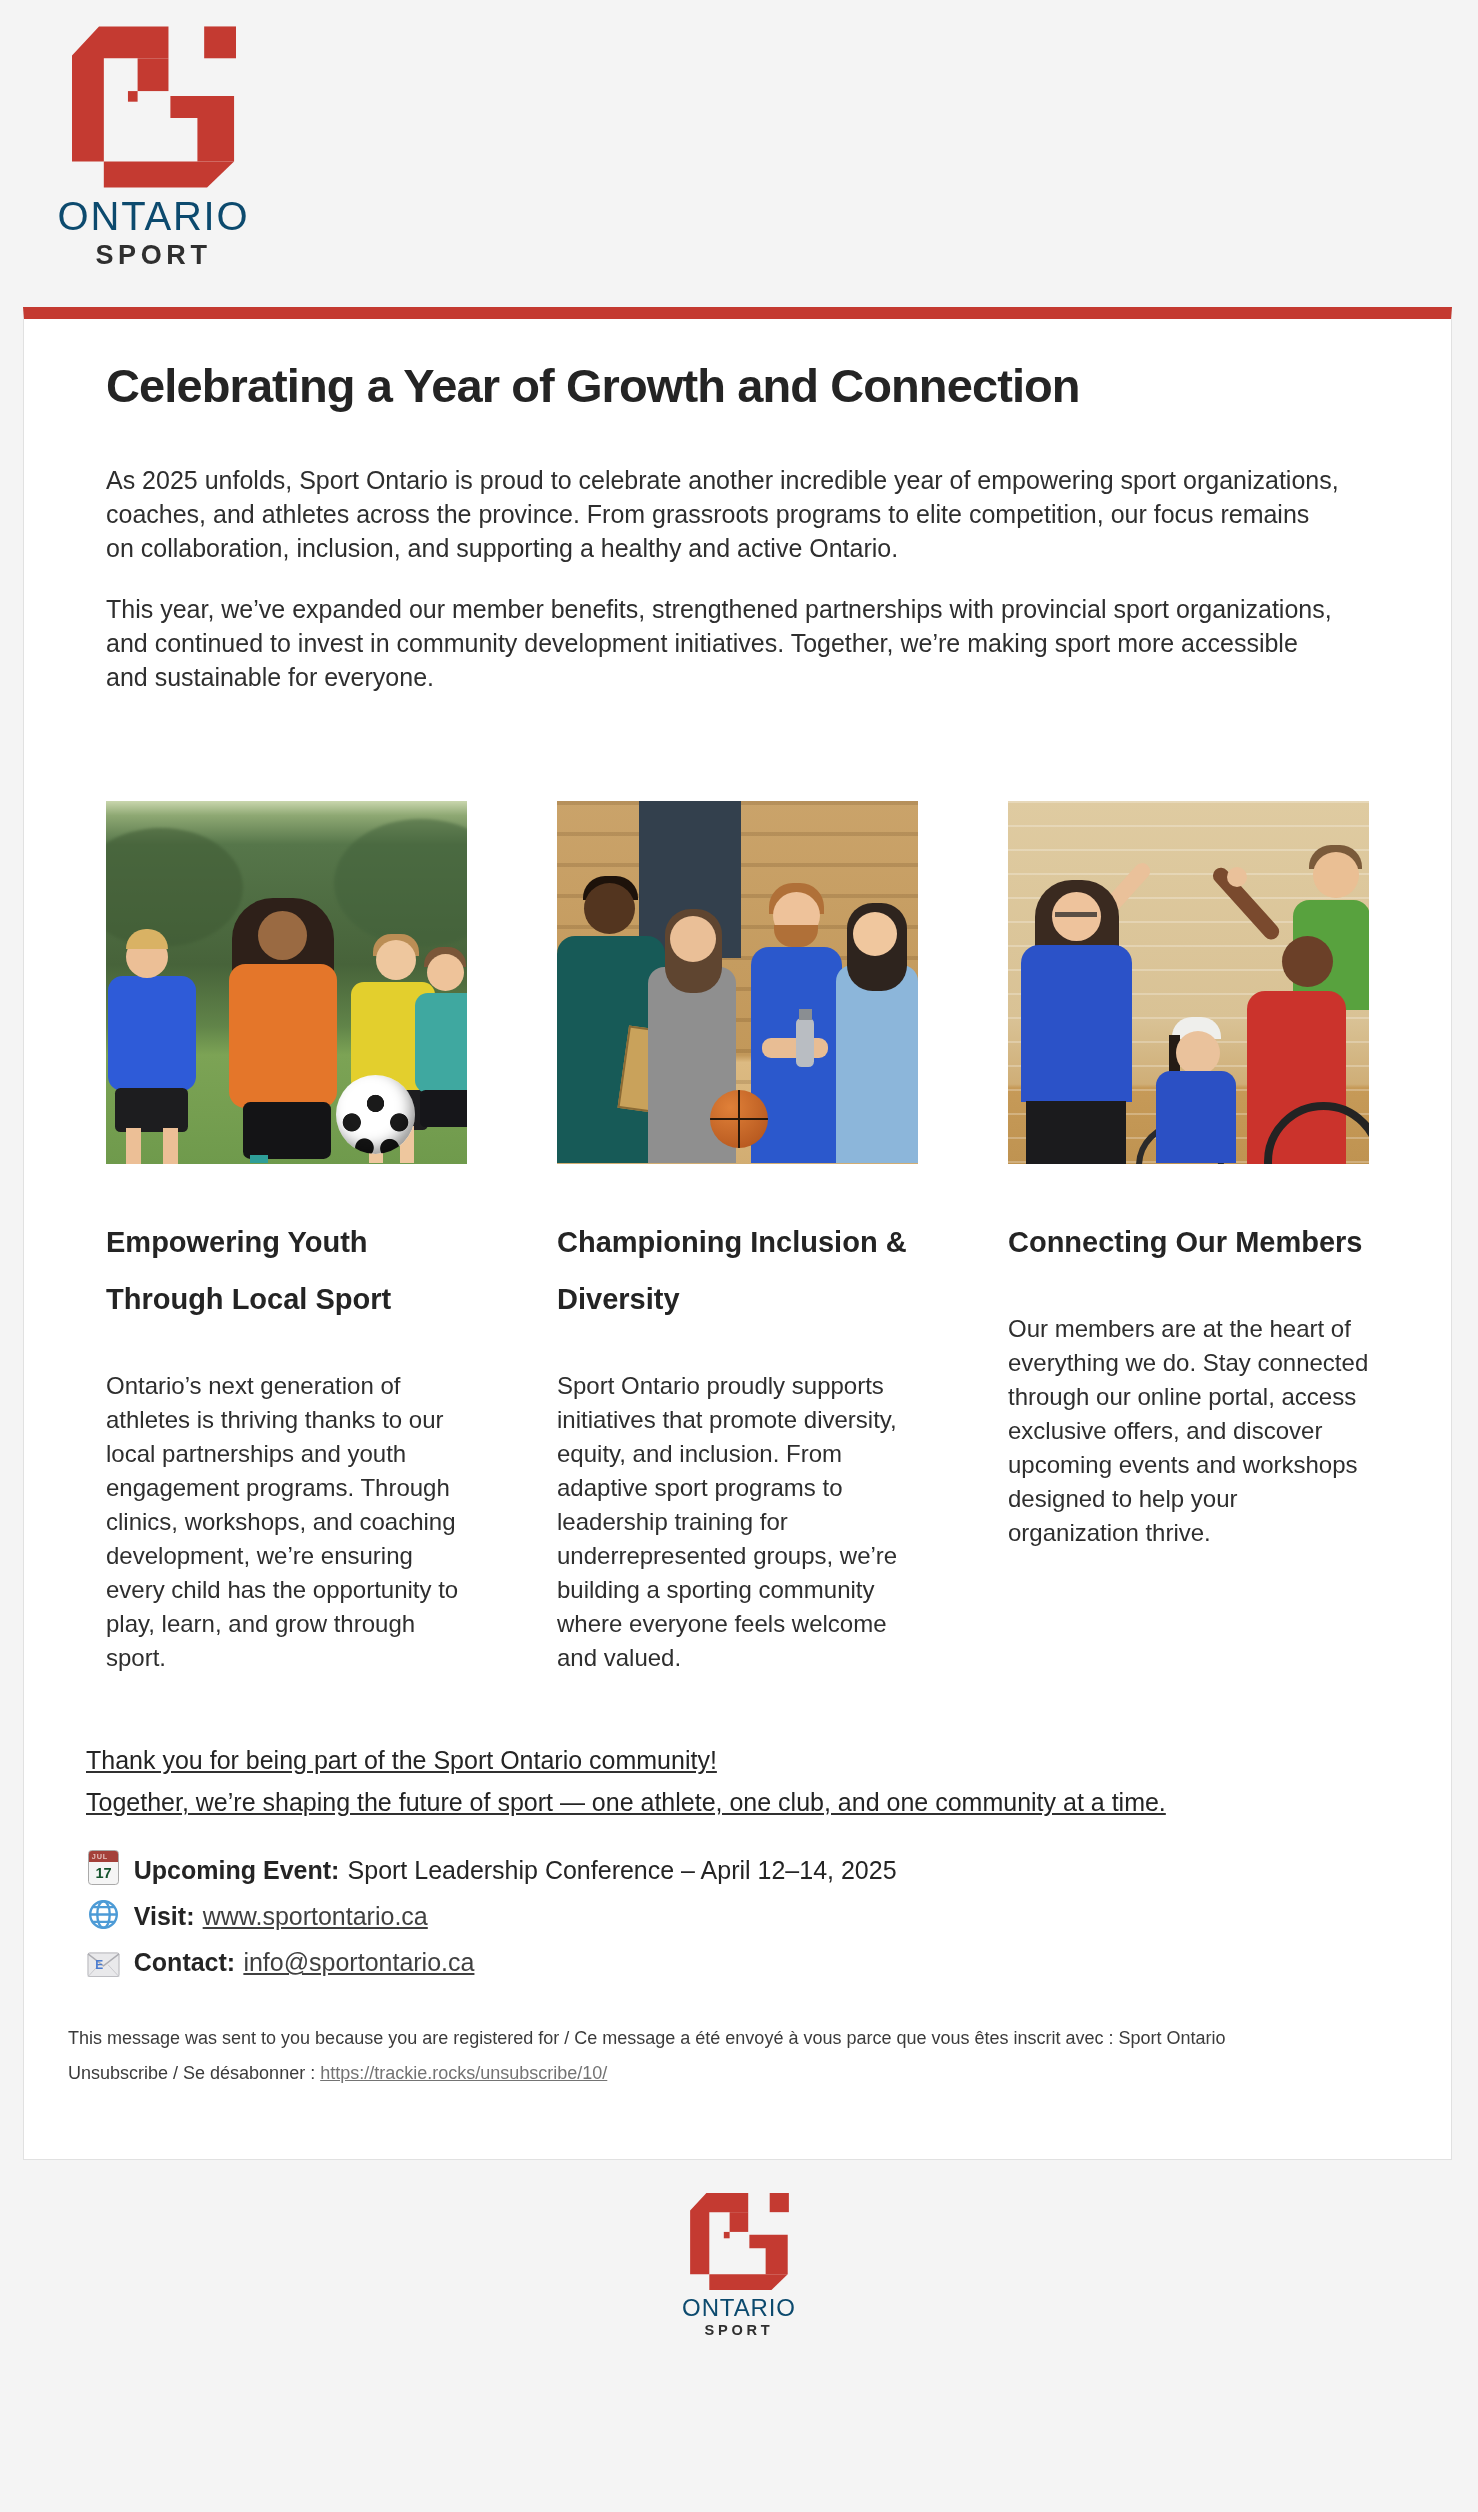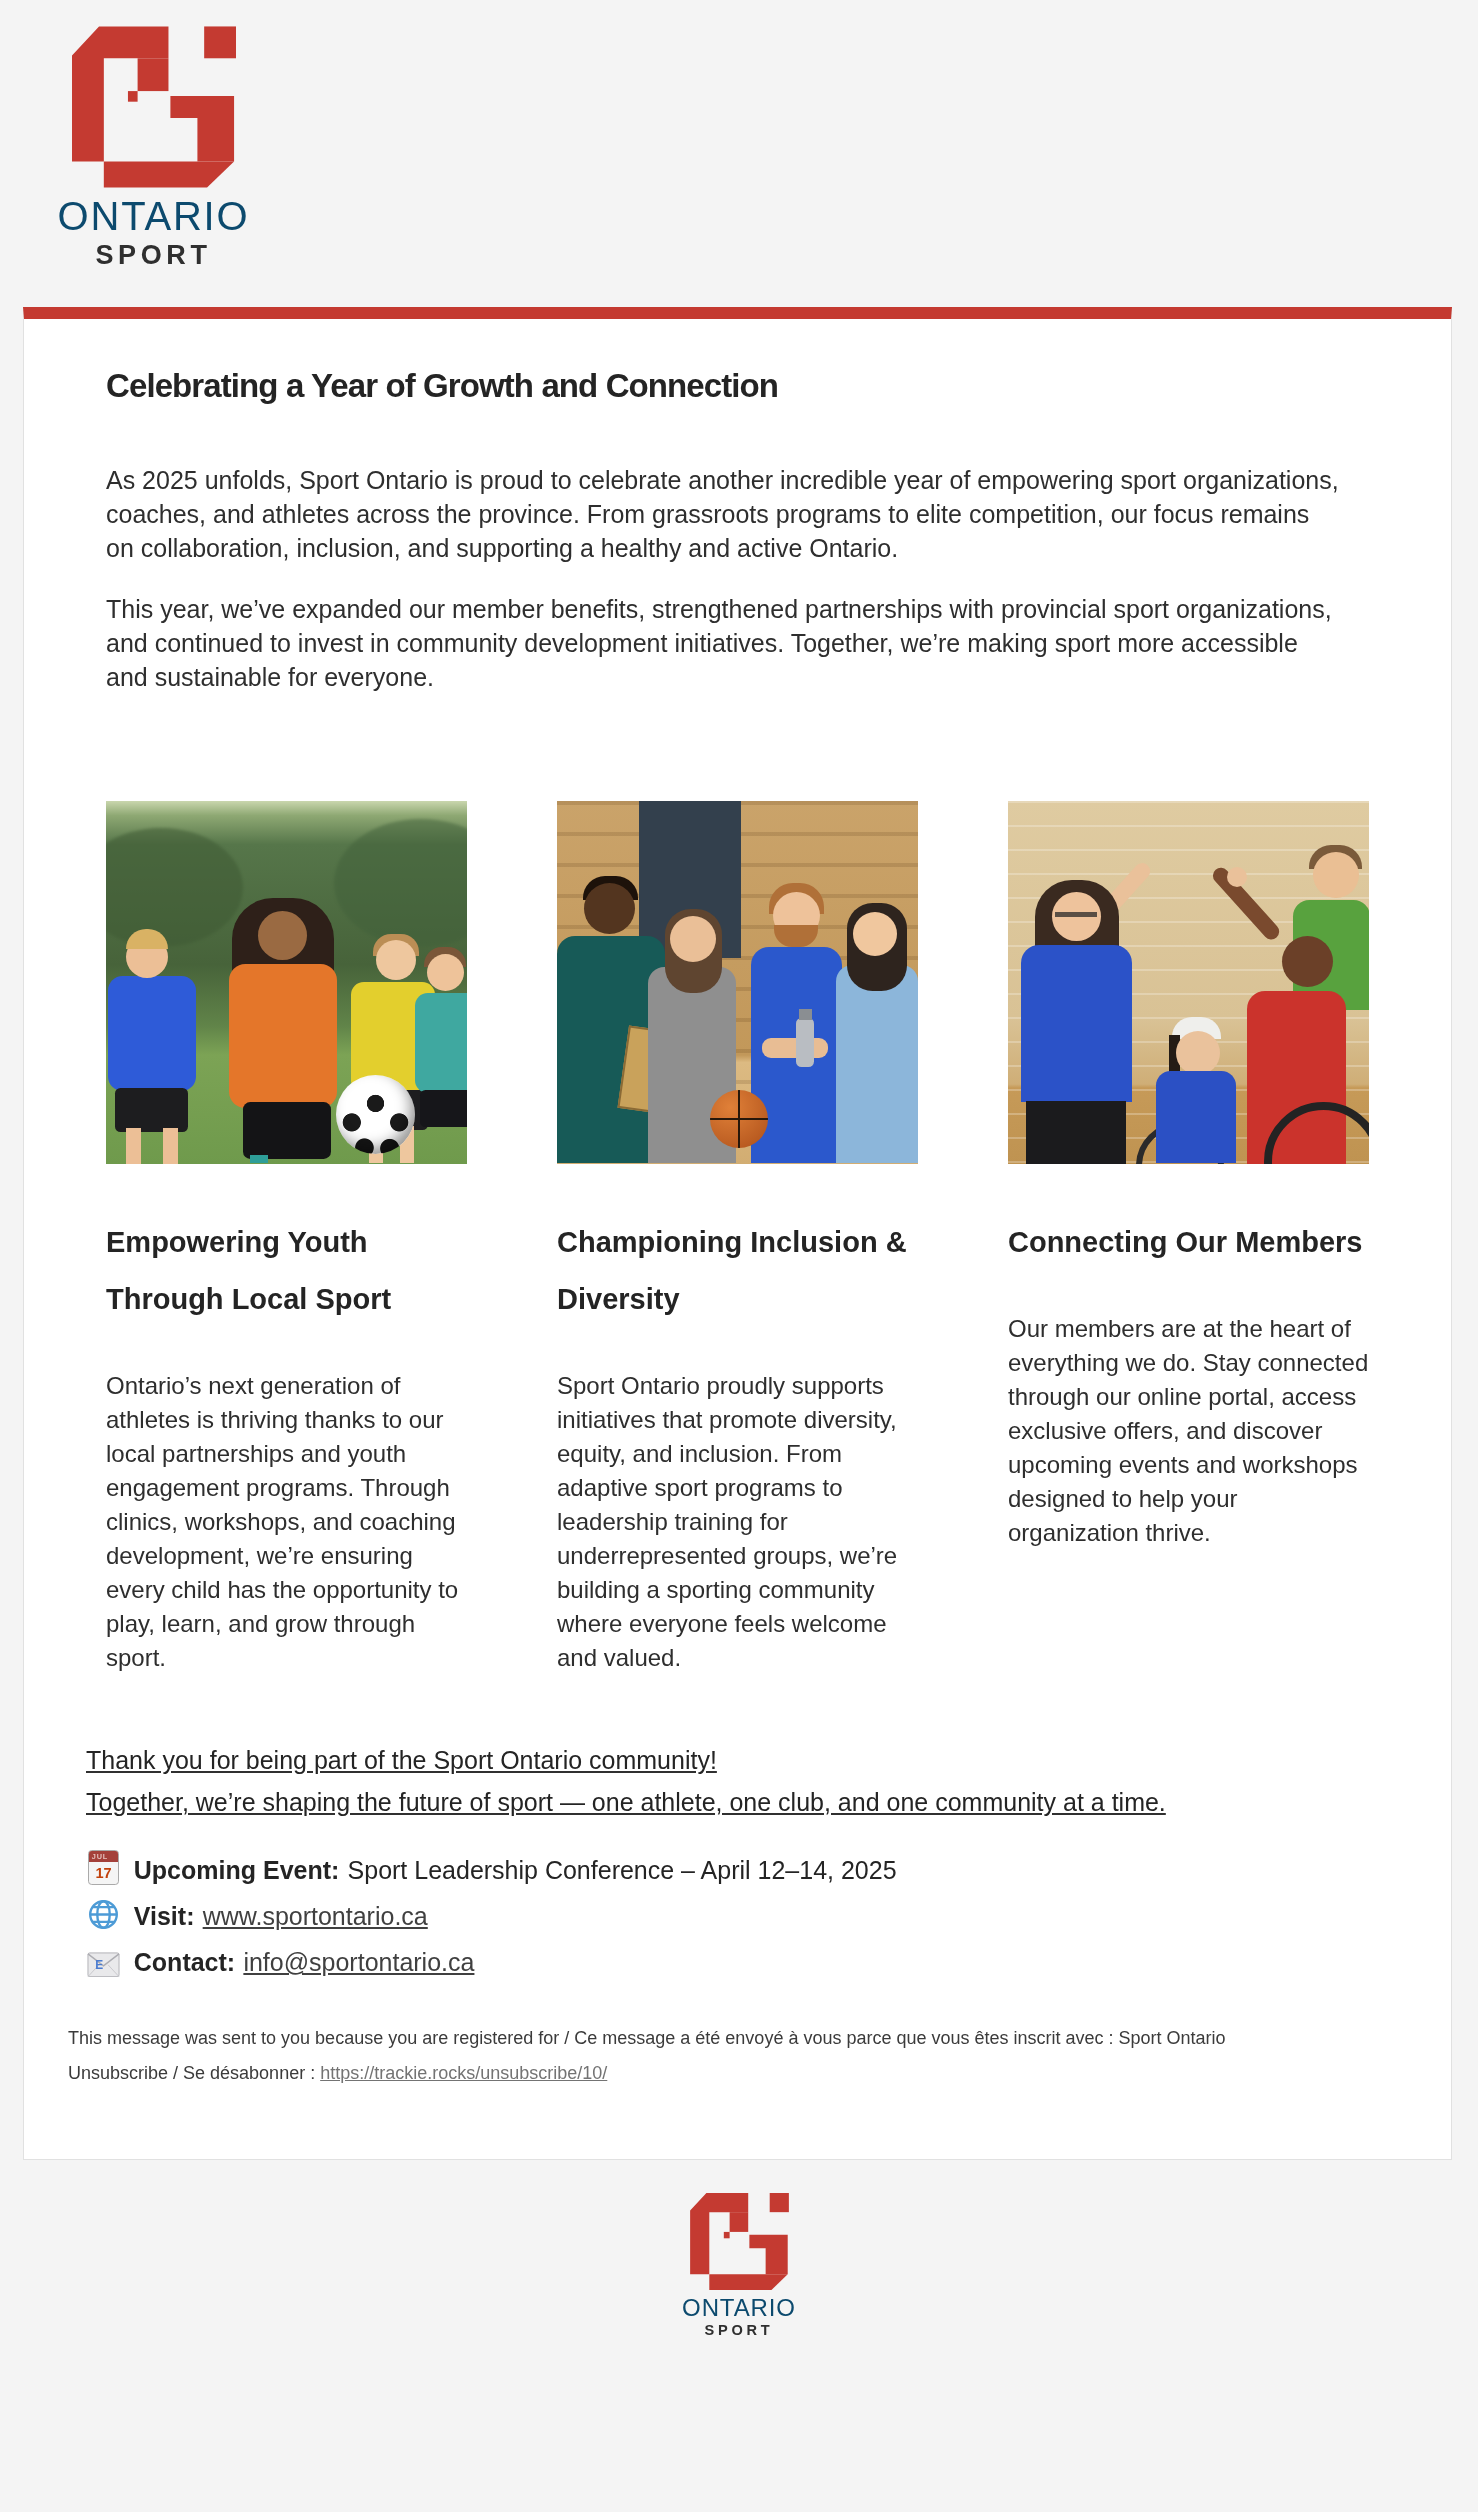--- a/index.html
+++ b/index.html
@@ -16,21 +16,21 @@
   .logo-word{color:#0c4a6e;font-weight:normal;font-size:40px;letter-spacing:1.8px;line-height:46px;margin-top:5.5px;}
   .logo-sub{color:#2f2f2f;font-weight:bold;font-size:27px;letter-spacing:4.6px;line-height:33px;}
   
   .card{
     width:1429px;margin:35px auto 0 23px;box-sizing:border-box;
     background:#ffffff;
     border:0.9px solid #e1e1e1;border-top:12px solid #c43a31;
     padding:39px 62px 68px 62px;
   }
   .top-section{padding:0 20px;}
-  h1{font-size:33px;line-height:55px;color:#242424;margin:0 0 50px 0;font-weight:bold;letter-spacing:-0.9px;}
+  h1{font-size:47px;line-height:55px;color:#242424;margin:0 0 50px 0;font-weight:bold;letter-spacing:-0.9px;}
   .intro p{font-size:25px;line-height:34px;color:#2e2e2e;margin:0 0 27px 0;max-width:1233px;}
   .intro p:last-child{margin-bottom:0;}
   
   .columns{display:flex;justify-content:space-between;margin-top:107px;}
   .col{width:361px;}
   .col h2{font-size:29px;line-height:57px;font-weight:bold;color:#242424;margin:50px 0 0 0;}
   .col .colbody{margin-top:41px;font-size:24px;line-height:34px;color:#2e2e2e;}
   
   .photo{position:relative;width:361px;height:363px;overflow:hidden;background:#ccc;}
   .photo *{position:absolute;}
@@ -124,21 +124,21 @@
   
   .closing{margin-top:64px;text-decoration:underline;}
   .closing div{font-size:25px;line-height:42px;color:#242424;}
   .info-lines{margin-top:16.4px;}
   .info-line{display:flex;align-items:flex-end;height:46px;font-size:25px;color:#242424;}
   .info-icon{width:35px;display:flex;justify-content:center;margin-right:12.8px;flex:0 0 35px;}
   .info-label{font-weight:bold;margin-right:8.2px;white-space:pre;}
   a.link{color:#404040;text-decoration:underline;}
   .cal-icon{width:31px;height:35px;border:0.9px solid #aaa;border-radius:3.7px;background:#f5f5f5;display:flex;flex-direction:column;overflow:hidden;box-sizing:border-box;}
   .cal-top{height:11px;background:#a4403a;color:#e6c2bf;font-size:7.3px;line-height:11px;padding-left:2.7px;font-weight:bold;letter-spacing:0.9px;}
-  .cal-day{flex:1;font-size:14.6px;font-weight:bold;color:#c2410c;text-align:center;line-height:22px;}
+  .cal-day{flex:1;font-size:14.6px;font-weight:bold;color:#14532d;text-align:center;line-height:22px;}
   .legal{margin-top:44px;margin-left:-18px;font-size:18px;line-height:35px;color:#3b3b3b;}
   .legal a{color:#737373;text-decoration:underline;}
   
   .footer{text-align:center;padding-top:33px;}
   .footer .logo-word{font-size:24px;letter-spacing:0.9px;line-height:27px;margin-top:3.7px;}
   .footer .logo-sub{font-size:14.6px;letter-spacing:3.7px;line-height:18px;}
 </style>
 </head>
 <body>
 

